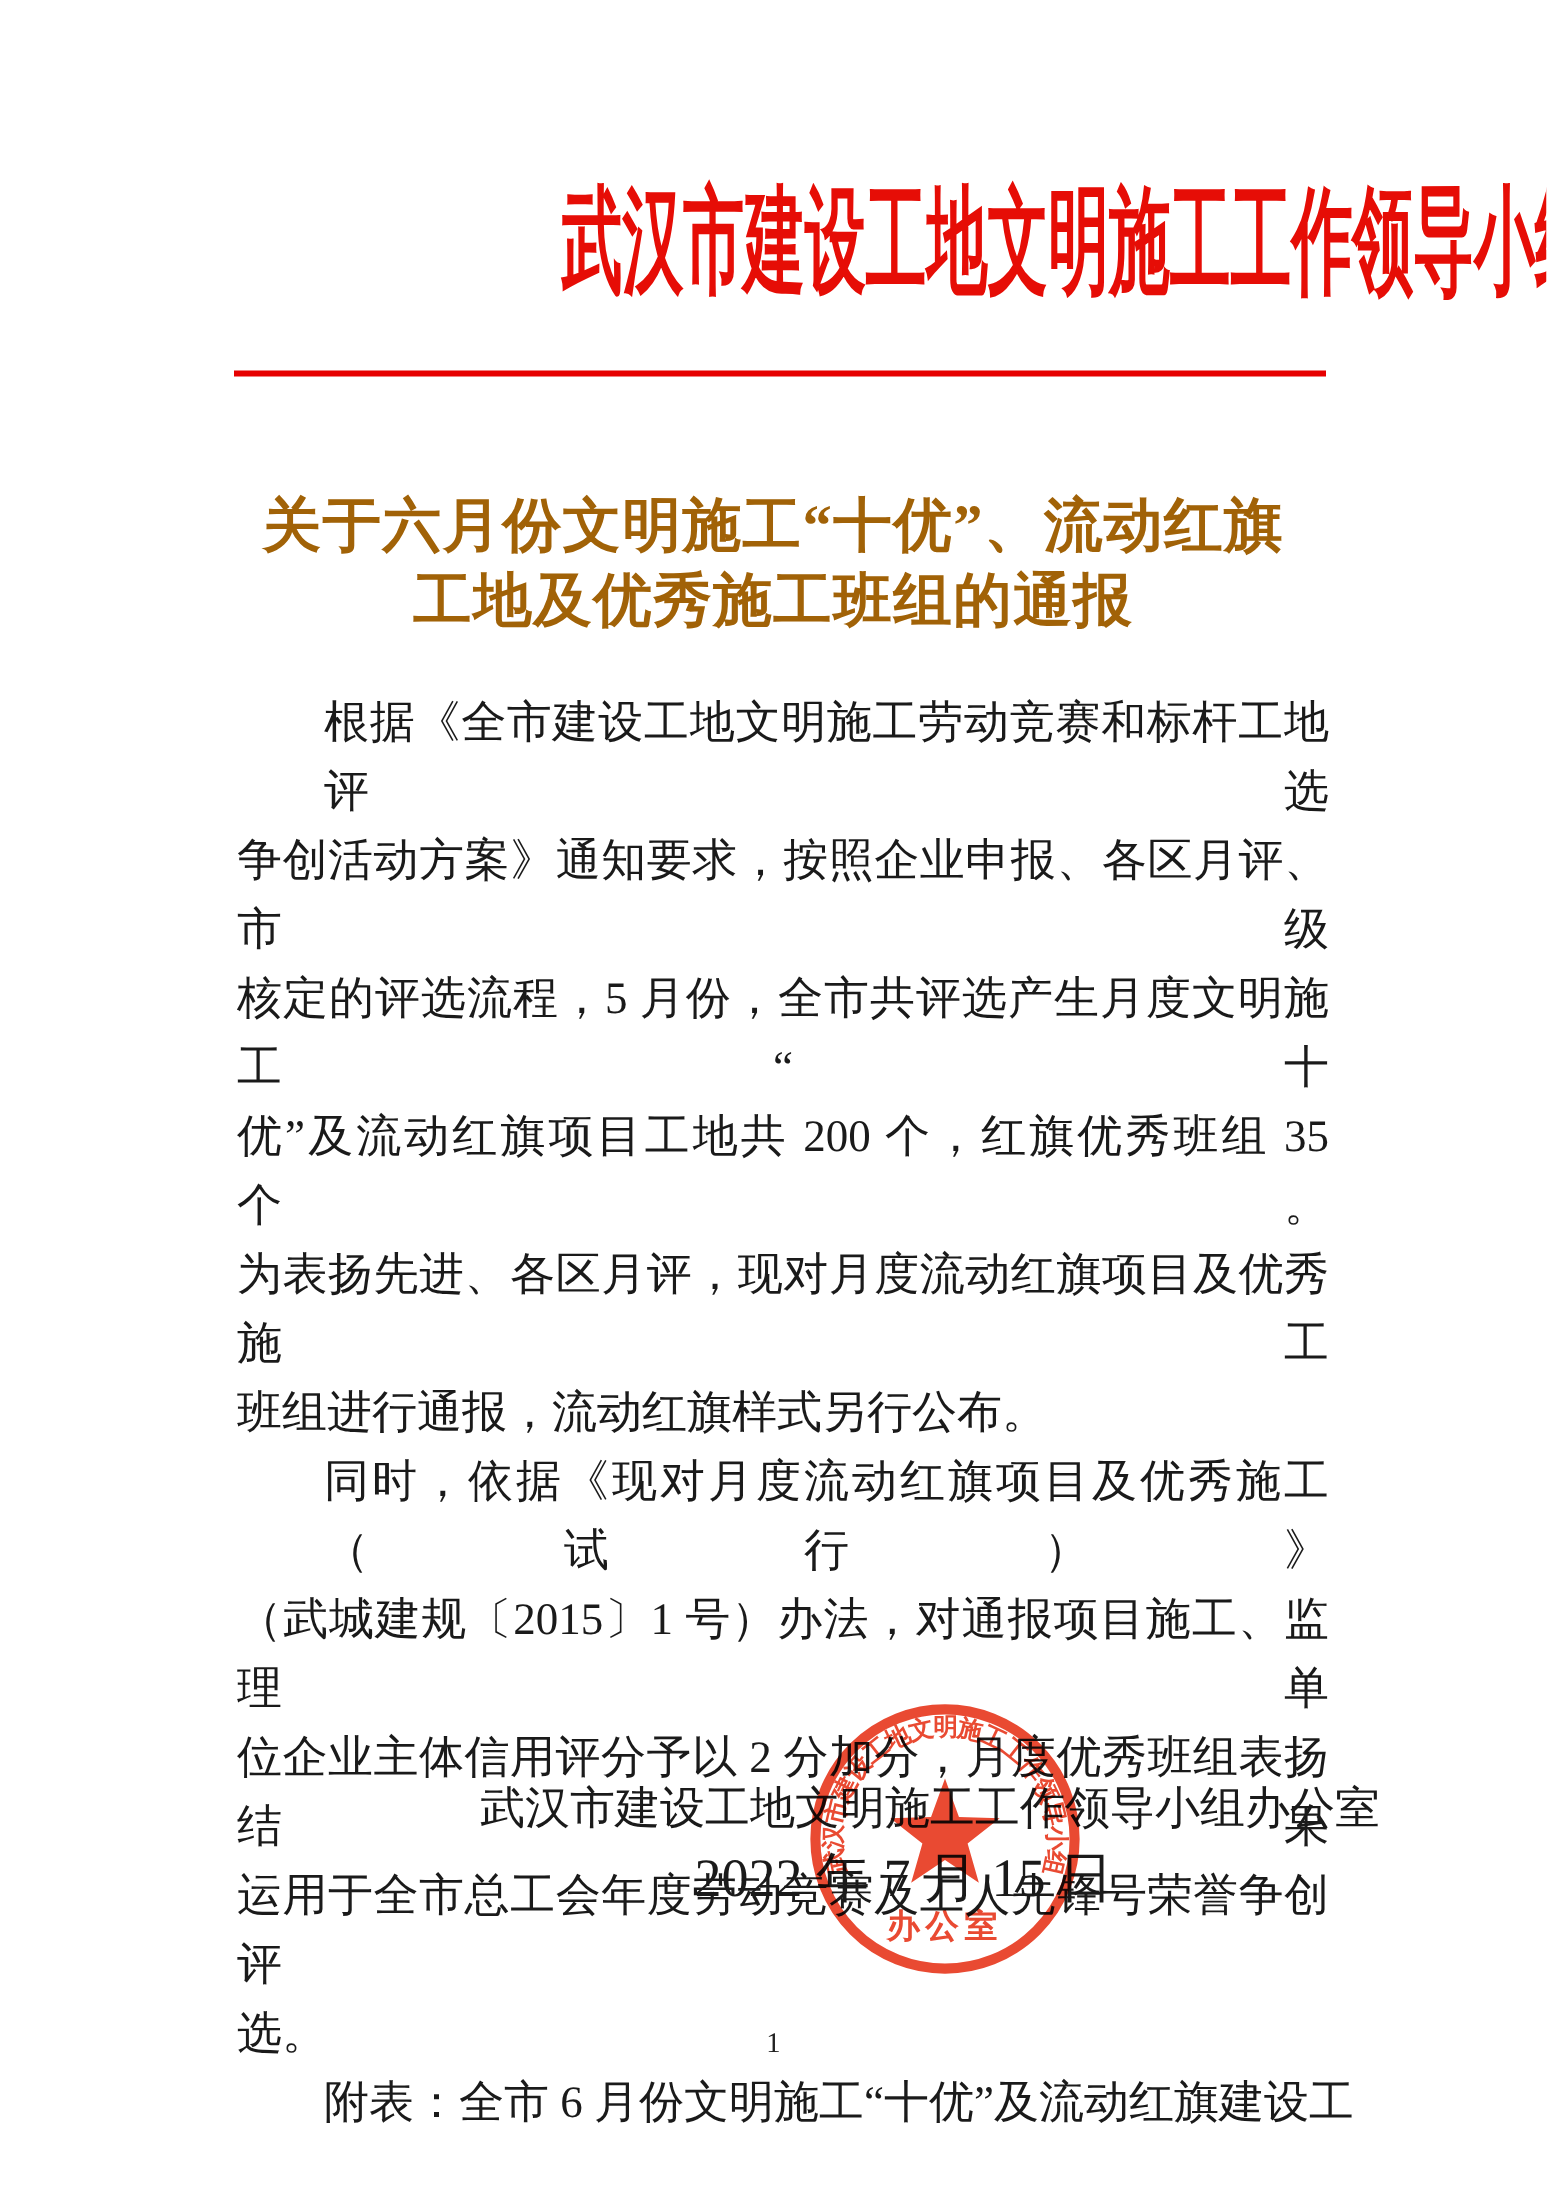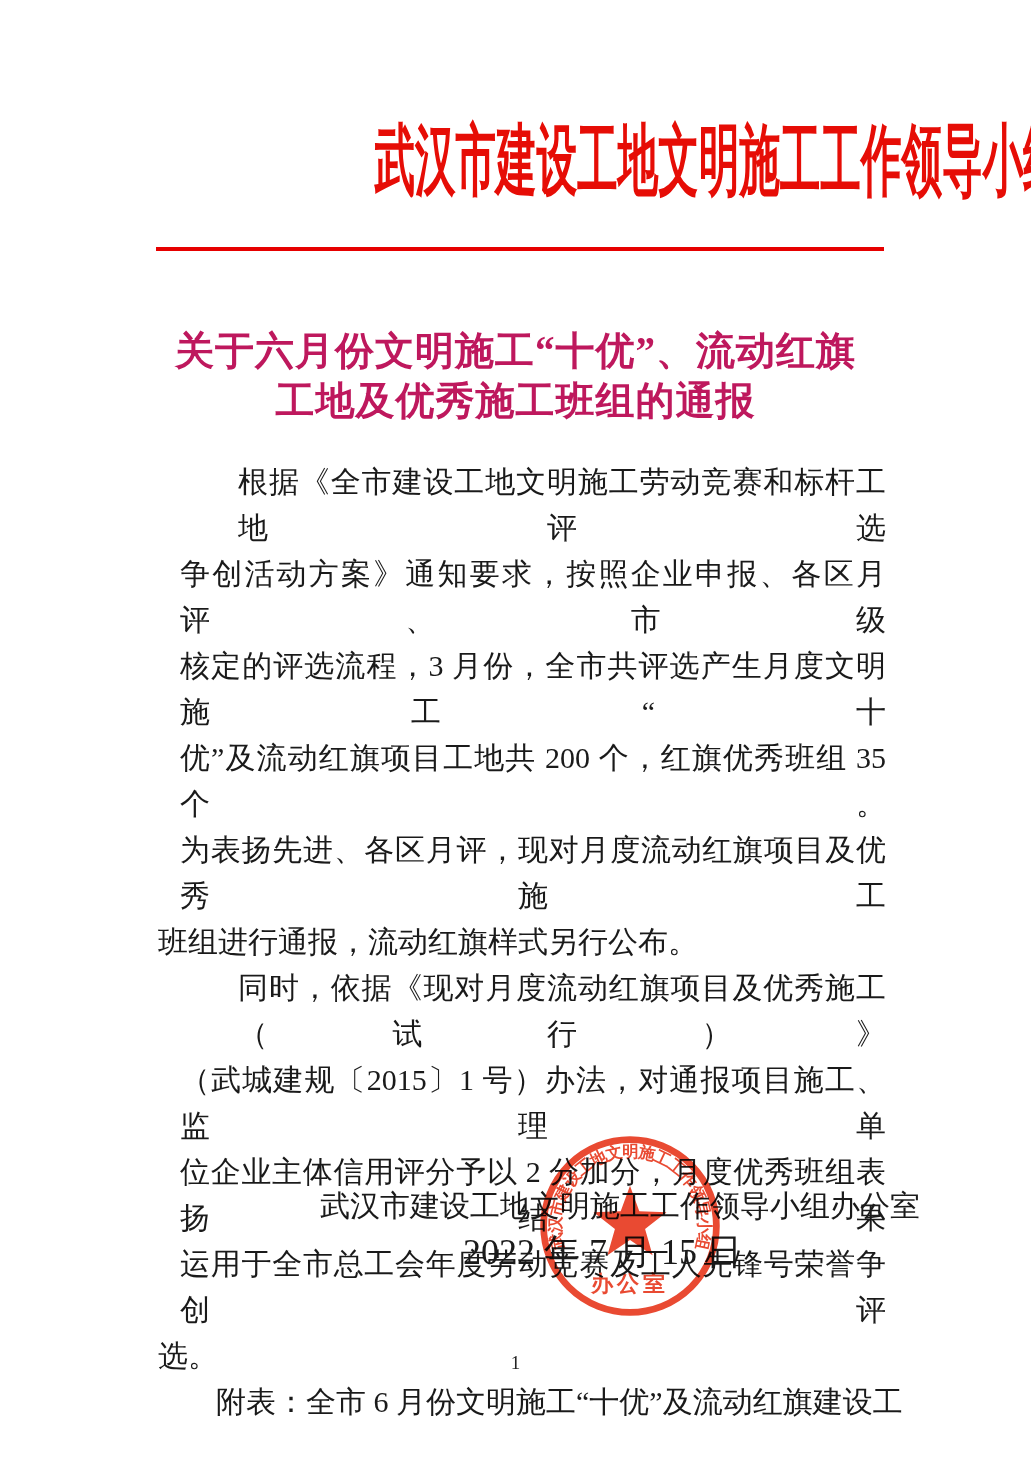--- a/index.html
+++ b/index.html
@@ -45,40 +45,39 @@
   }
   
   .doc-title {
     position: absolute;
     top: 326px;
     left: 0;
     width: 100%;
     text-align: center;
     font-size: 39px;
     font-weight: bold;
-    color: #be185d;
+    color: #a16207;
     line-height: 50px;
     letter-spacing: 1px;
   }
   
   .body-text {
     position: absolute;
     top: 459px;
     left: 158px;
     width: 728px;
     font-size: 30px;
     line-height: 46px;
     color: #1a1a1a;
   }
   .body-text .line { white-space: nowrap; }
   .body-text .fill {
     white-space: normal;
     text-align: justify;
     text-align-last: justify;
-    margin-left: 22px;
   }
   .ind2 { padding-left: 58px; }
   
   .signature {
     position: absolute;
     top: 1186px;
     left: 320px;
     width: 565px;
     text-align: center;
     color: #1a1a1a;
@@ -127,21 +126,21 @@
   <div class="red-rule"></div>
 
   <div class="doc-title">
     <div>关于六月份文明施工“十优”、流动红旗</div>
     <div>工地及优秀施工班组的通报</div>
   </div>
 
   <div class="body-text">
     <div class="line fill ind2">根据《全市建设工地文明施工劳动竞赛和标杆工地评选</div>
     <div class="line fill">争创活动方案》通知要求，按照企业申报、各区月评、市级</div>
-    <div class="line fill">核定的评选流程，3 月份，全市共评选产生月度文明施工“十</div>
+    <div class="line fill">核定的评选流程，5 月份，全市共评选产生月度文明施工“十</div>
     <div class="line fill">优”及流动红旗项目工地共 200 个，红旗优秀班组 35 个。</div>
     <div class="line fill">为表扬先进、各区月评，现对月度流动红旗项目及优秀施工</div>
     <div class="line">班组进行通报，流动红旗样式另行公布。</div>
     <div class="line fill ind2">同时，依据《现对月度流动红旗项目及优秀施工（试行）》</div>
     <div class="line fill">（武城建规〔2015〕1 号）办法，对通报项目施工、监理单</div>
     <div class="line fill">位企业主体信用评分予以 2 分加分，月度优秀班组表扬结果</div>
     <div class="line fill">运用于全市总工会年度劳动竞赛及工人先锋号荣誉争创评</div>
     <div class="line">选。</div>
     <div class="line ind2">附表：全市 6 月份文明施工“十优”及流动红旗建设工</div>
 

